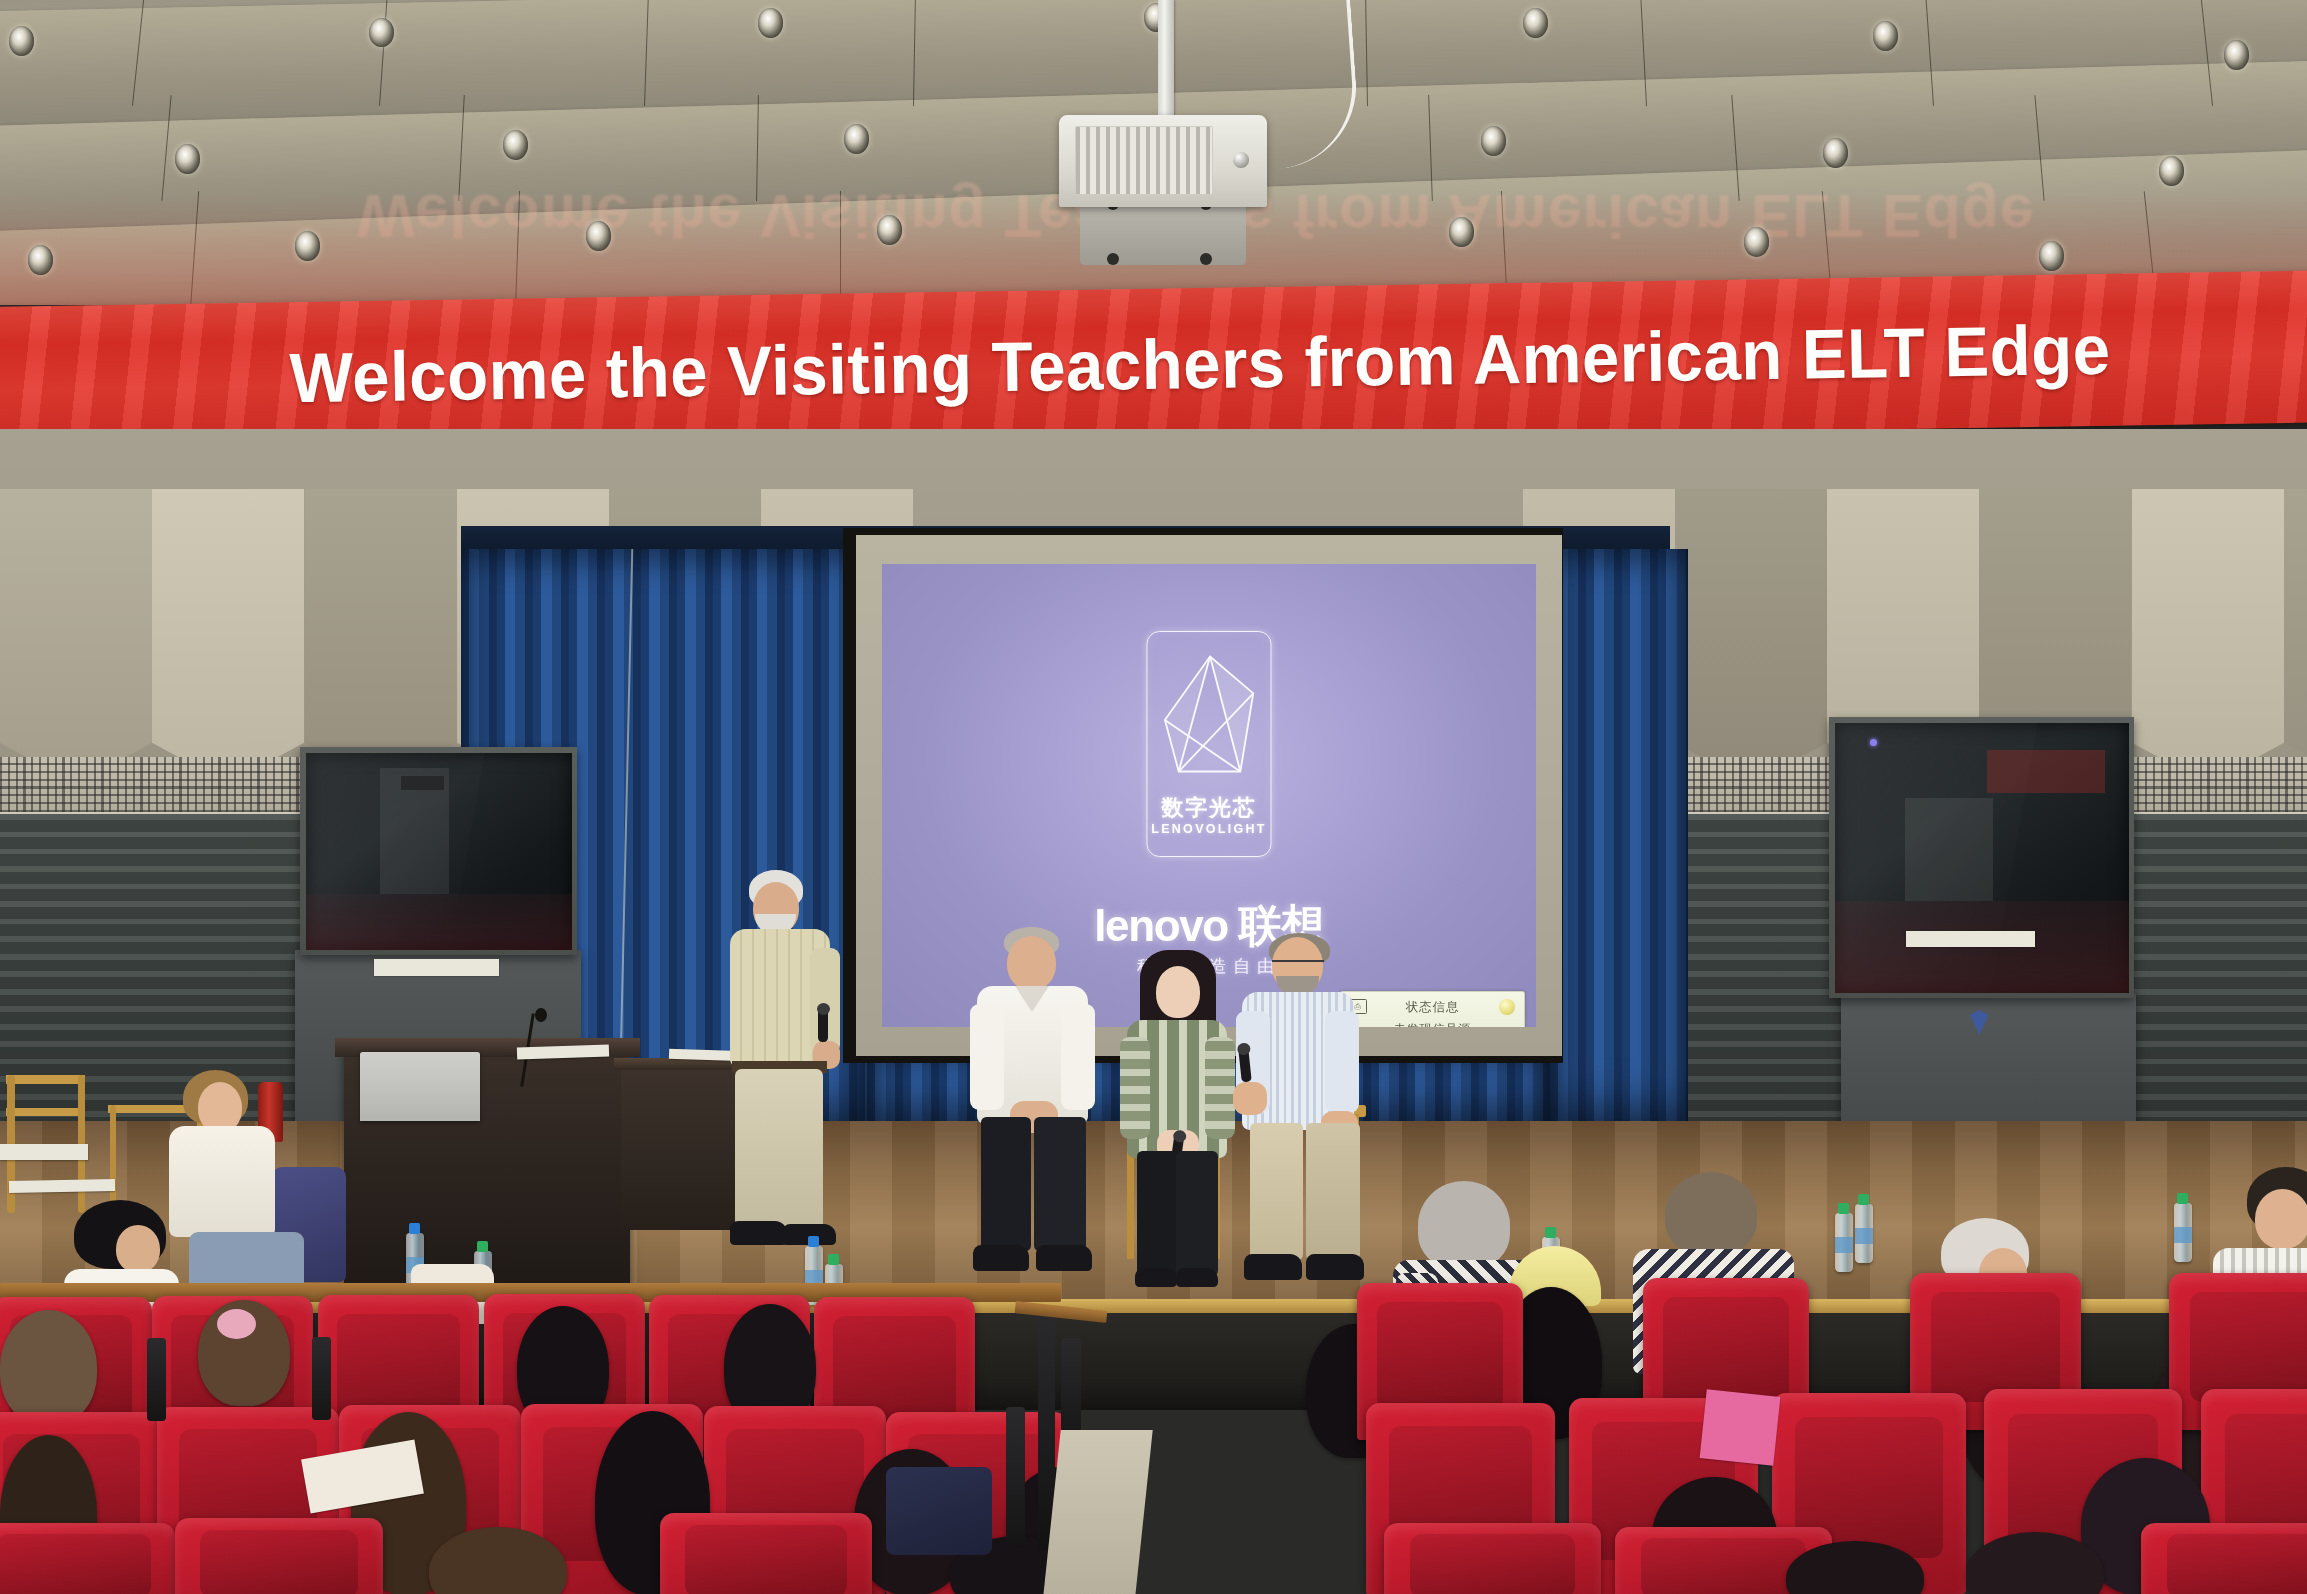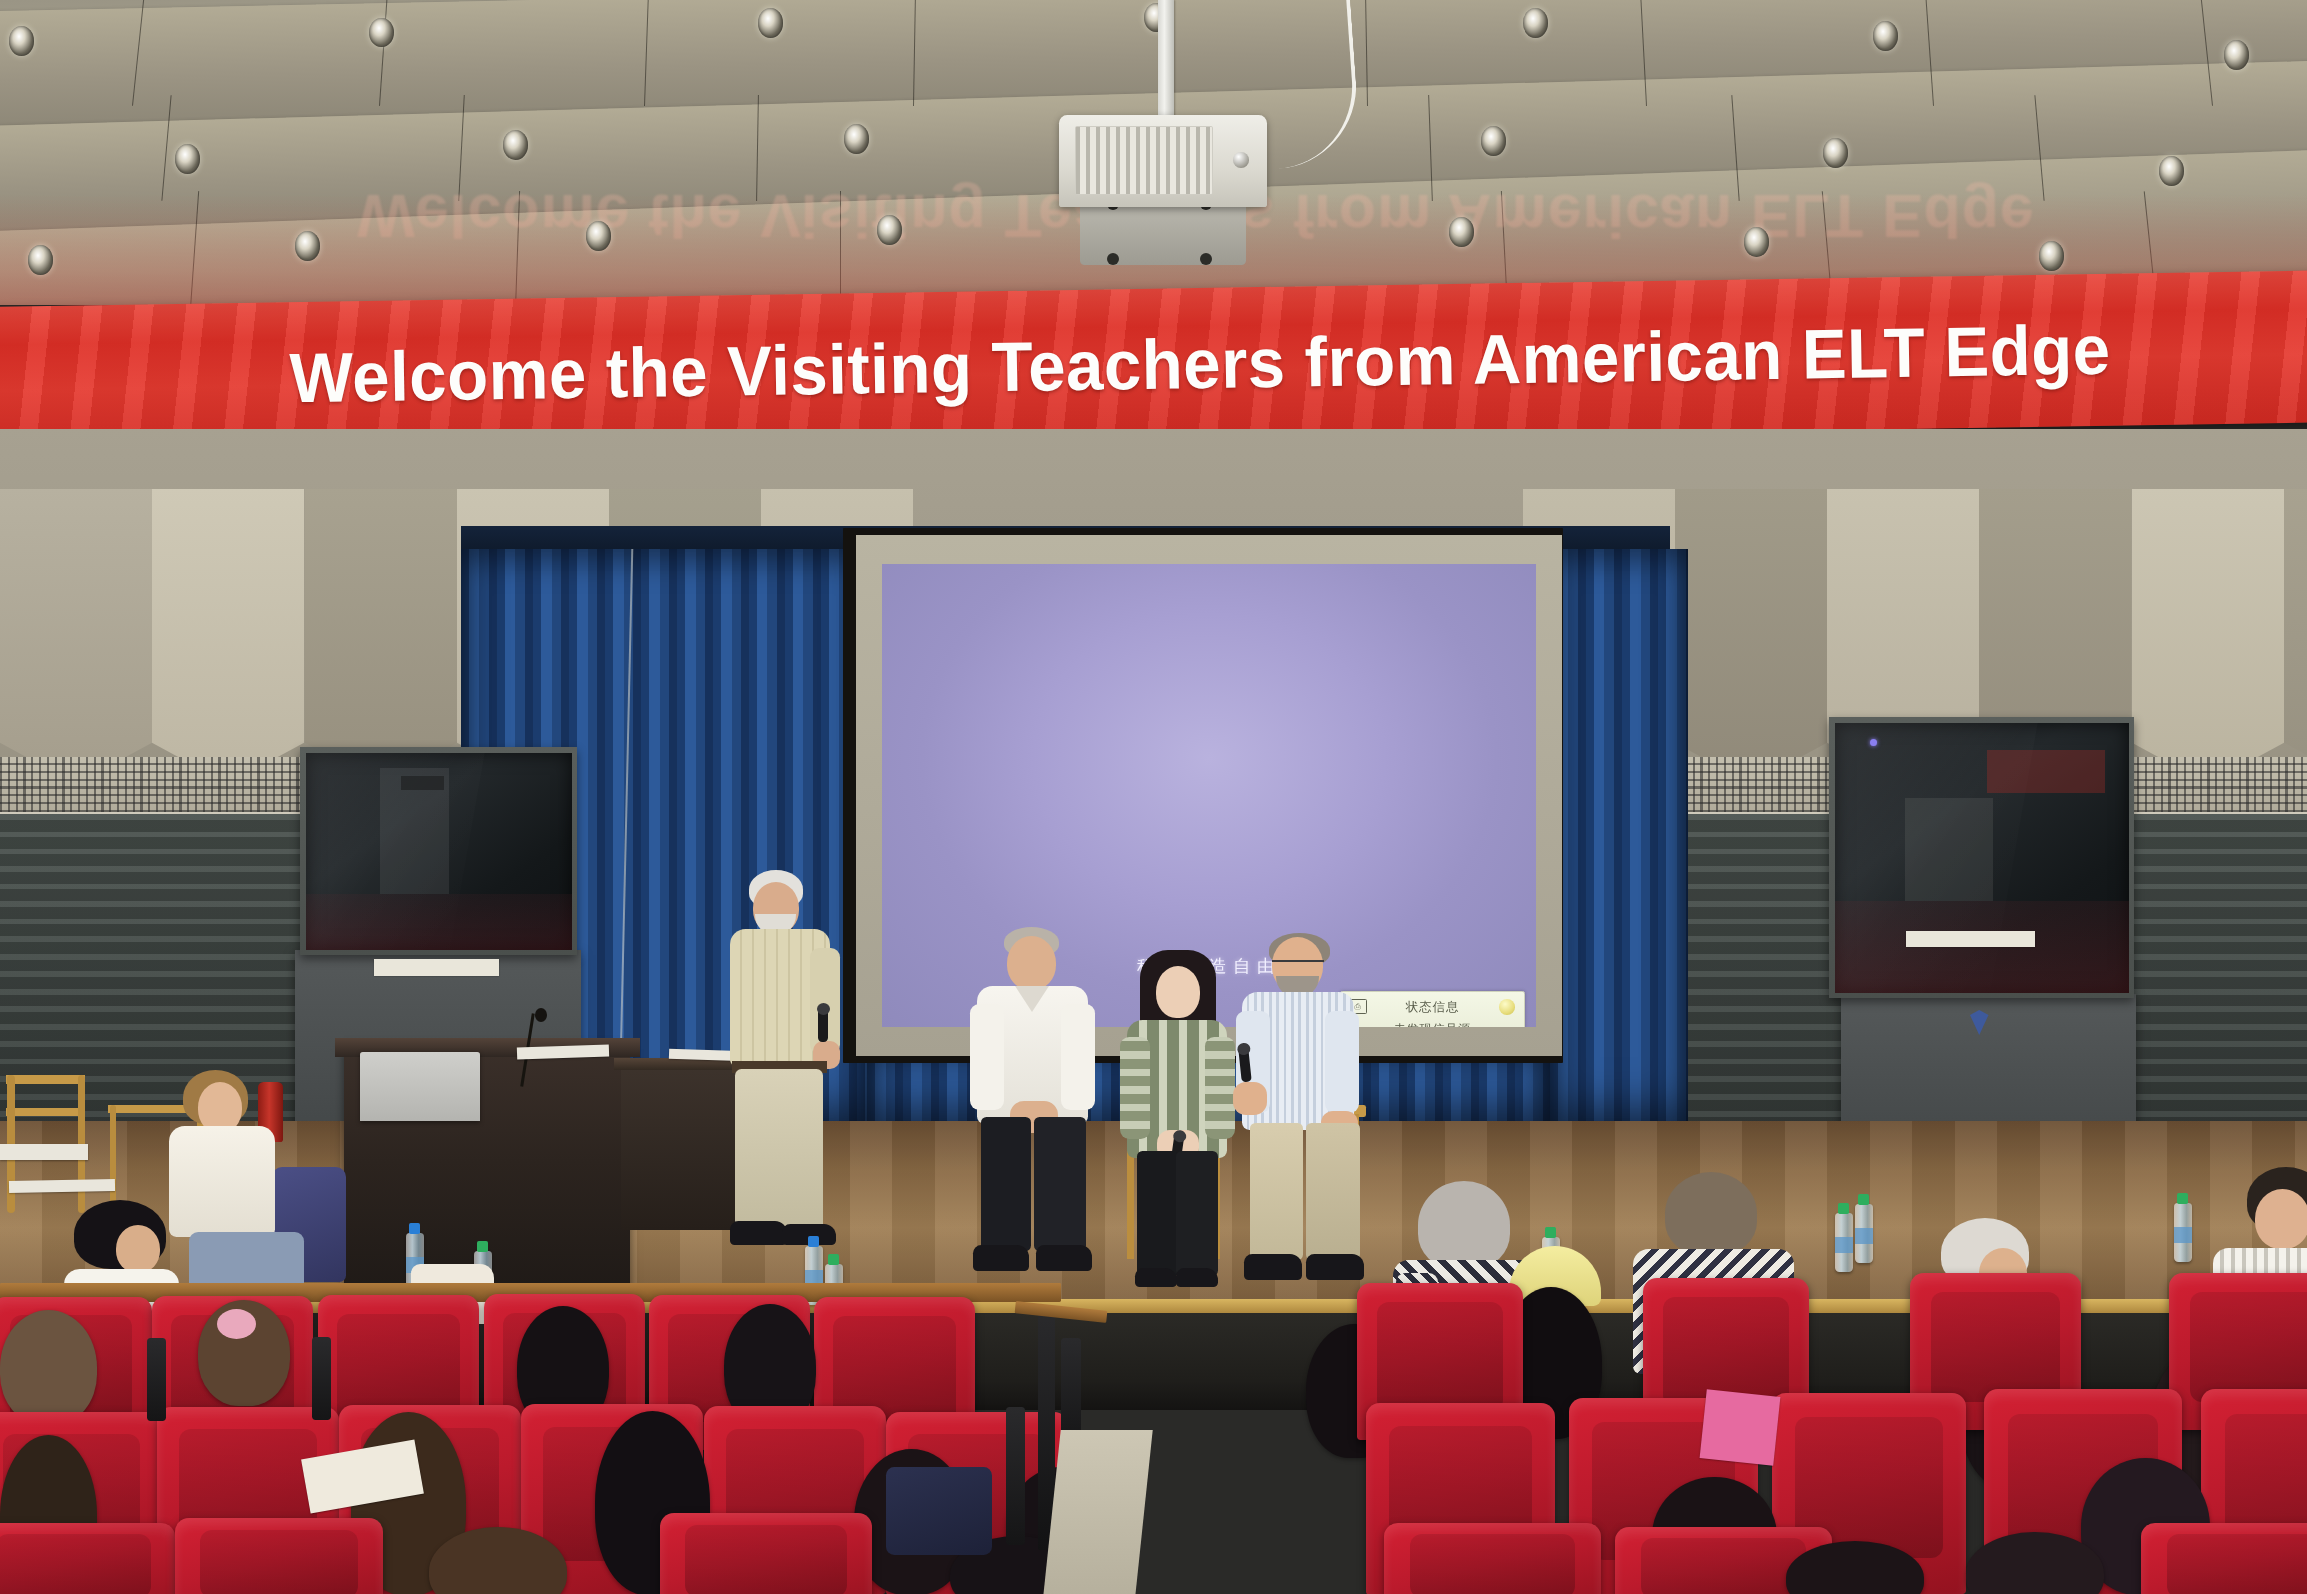--- a/index.html
+++ b/index.html
@@ -461,21 +461,37 @@
   <div class="curtain-header" style="left:461px; width:1209px;"></div>
   <div class="curtain" style="left:461px; width:406px;"></div>
   <div class="curtain" style="left:1550px; width:138px;"></div>
   <div class="curtain" style="left:867px; top:1045px; height:92px; width:683px;"></div>
   <div class="curtain-cable" style="left:625px; top:549px; height:554px; transform:rotate(1.3deg);"></div>
 
   <div class="screen-shadow"></div>
   <div class="screen-frame">
     <div class="screen-surface">
 
-
+      <div class="lenovo-mark">
+        <svg class="mark-prism" viewBox="0 0 240 300">
+          <g fill="none" stroke="#ffffff" stroke-width="4" opacity="0.92">
+            <polygon points="120,12 214,92 186,262 52,262 22,150"></polygon>
+            <line x1="120" y1="12" x2="52" y2="262"></line>
+            <line x1="120" y1="12" x2="186" y2="262"></line>
+            <line x1="22" y1="150" x2="186" y2="262"></line>
+            <line x1="52" y1="262" x2="214" y2="92"></line>
+          </g>
+          <polygon points="120,12 214,92 186,262" fill="#ffffff" opacity="0.16"></polygon>
+          <polygon points="22,150 52,262 120,12" fill="#ffffff" opacity="0.10"></polygon>
+        </svg>
+        <div class="mark-cn">数字光芯</div>
+        <div class="mark-en">LENOVOLIGHT</div>
+      </div>
+
+      <div class="lenovo-word">lenovo 联想</div>
       <div class="lenovo-tag">科技创造自由</div>
 
       <div class="osd-box">
         <div class="osd-icon">⎙</div>
         <div class="osd-title">状态信息</div>
         <div class="osd-sub">未发现信号源</div>
         <div class="osd-led"></div>
       </div>
     </div>
   </div>

